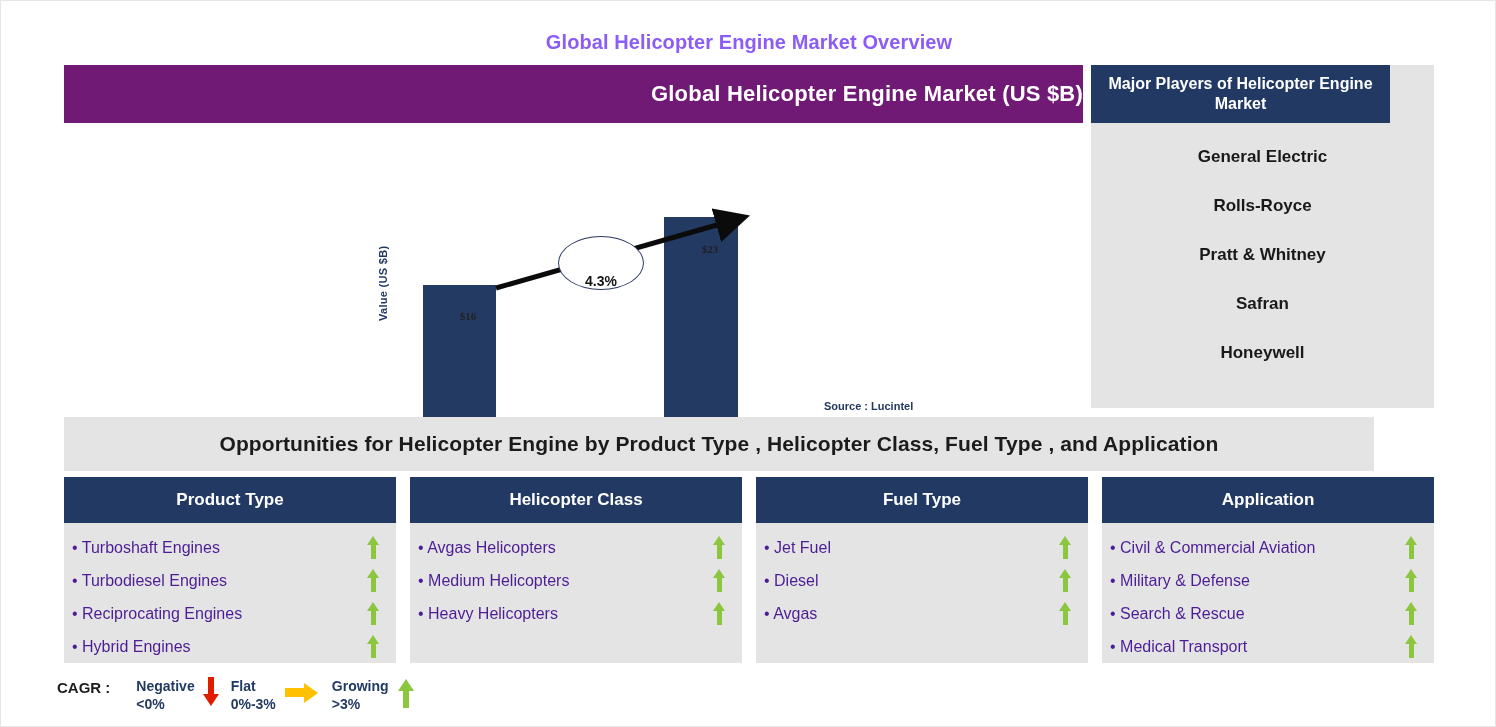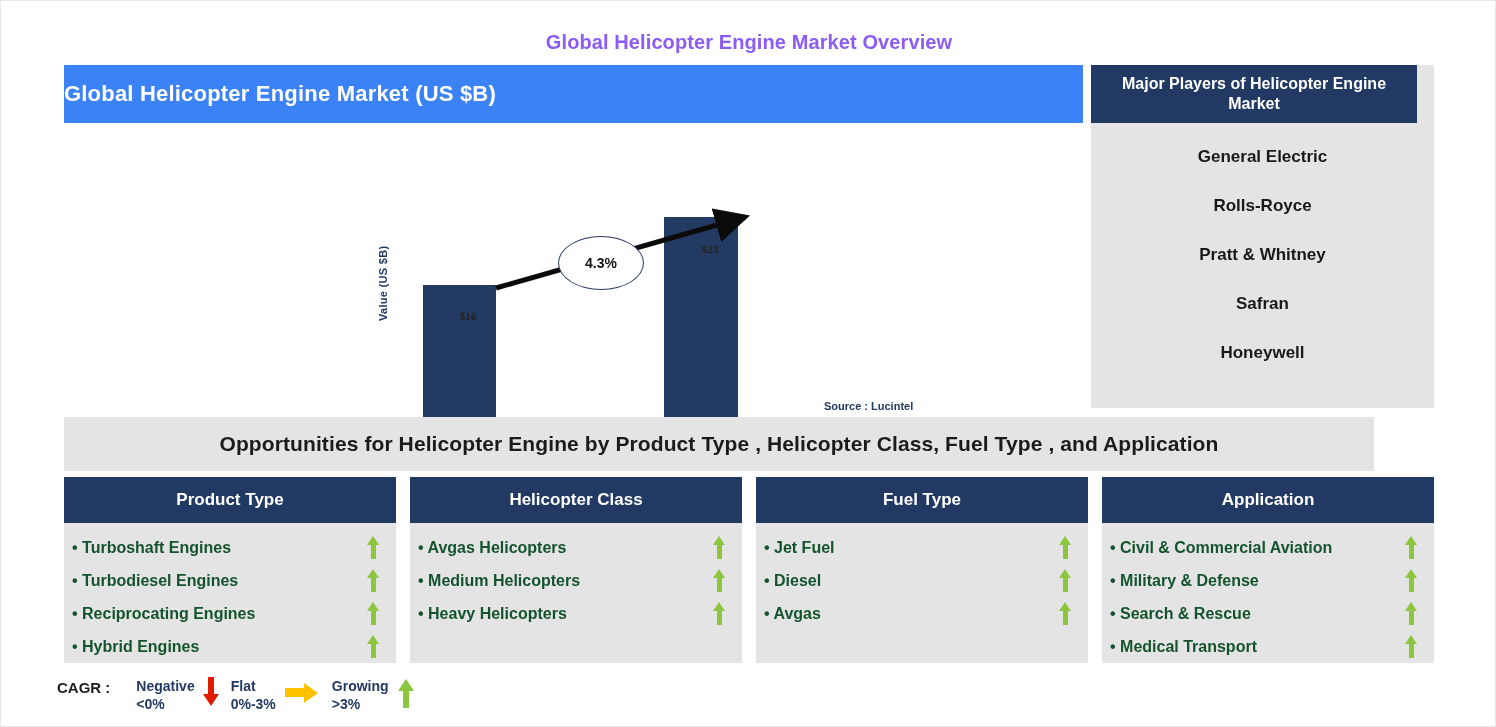--- a/index.html
+++ b/index.html
@@ -25,22 +25,22 @@
     letter-spacing:.1px;
   }
 
   
   .market-panel{
     position:absolute;left:63px;top:64px;width:1019px;height:343px;
     background:#fff;
   }
   .market-header{
     position:absolute;left:0;top:0;width:1019px;height:58px;
-    background:#3b82f6;
-    display:flex;align-items:center;justify-content:flex-start;
+    background:#701a75;
+    display:flex;align-items:center;justify-content:flex-end;
   }
   .market-header span{
     color:#ffffff;font-size:22px;font-weight:bold;letter-spacing:.2px;
   }
 
   .chart-area{
     position:absolute;left:0;top:58px;width:1019px;height:285px;
   }
   .y-axis-label{
     position:absolute;left:313px;top:198px;
@@ -69,36 +69,36 @@
     color:#3b3b3b;font-family:"Liberation Serif", serif;text-align:center;
   }
   .x-tick-1{left:364px;width:64px;}
   .x-tick-2{left:606px;width:64px;}
 
   .cagr-arrow{position:absolute;left:272px;top:20px;width:488px;height:290px;}
   .cagr-bubble{
     position:absolute;left:494px;top:113px;width:84px;height:52px;
     border:1.5px solid #2d3a63;border-radius:50%;
     background:#ffffff;
-    display:flex;align-items:center;justify-content:center;
+    display:flex;align-items:flex-end;justify-content:center;
   }
   .cagr-bubble span{font-size:14px;font-weight:bold;color:#141414;}
 
   .source-note{
     position:absolute;left:760px;top:335px;
     font-size:11px;font-weight:bold;color:#223a63;
   }
 
   
   .players-panel{
     position:absolute;left:1090px;top:64px;width:343px;height:343px;
     background:#e4e4e4;
   }
   .players-header{
-    position:absolute;left:0;top:0;width:326px;height:58px;
+    position:absolute;left:0;top:0;width:299px;height:58px;
     background:#223a63;
     display:flex;align-items:center;justify-content:center;
     text-align:center;padding:0 8px;box-sizing:border-box;
   }
   .players-header span{
     color:#fff;font-size:16px;font-weight:bold;line-height:20px;
   }
   .players-list{
     position:absolute;left:0;top:58px;width:343px;height:285px;
     padding-top:24px;box-sizing:border-box;
@@ -133,21 +133,21 @@
   }
   .seg-head span{color:#fff;font-size:17px;font-weight:bold;}
   .seg-body{
     flex:1;padding:8px 10px 0 8px;box-sizing:border-box;
   }
   .seg-row{
     display:flex;align-items:center;justify-content:space-between;
     height:33px;
   }
   .seg-row .txt{
-    font-size:16px;font-weight:bold;color:#14532d;white-space:nowrap;
+    font-size:16px;font-weight:normal;color:#4c1d95;white-space:nowrap;
   }
   .arrow-up{
     width:13px;height:23px;flex:0 0 13px;
     position:relative;margin-right:6px;
   }
   .arrow-up::before{
     content:"";position:absolute;left:4px;top:7px;width:5px;height:16px;
     background:#8cc63f;
   }
   .arrow-up::after{

